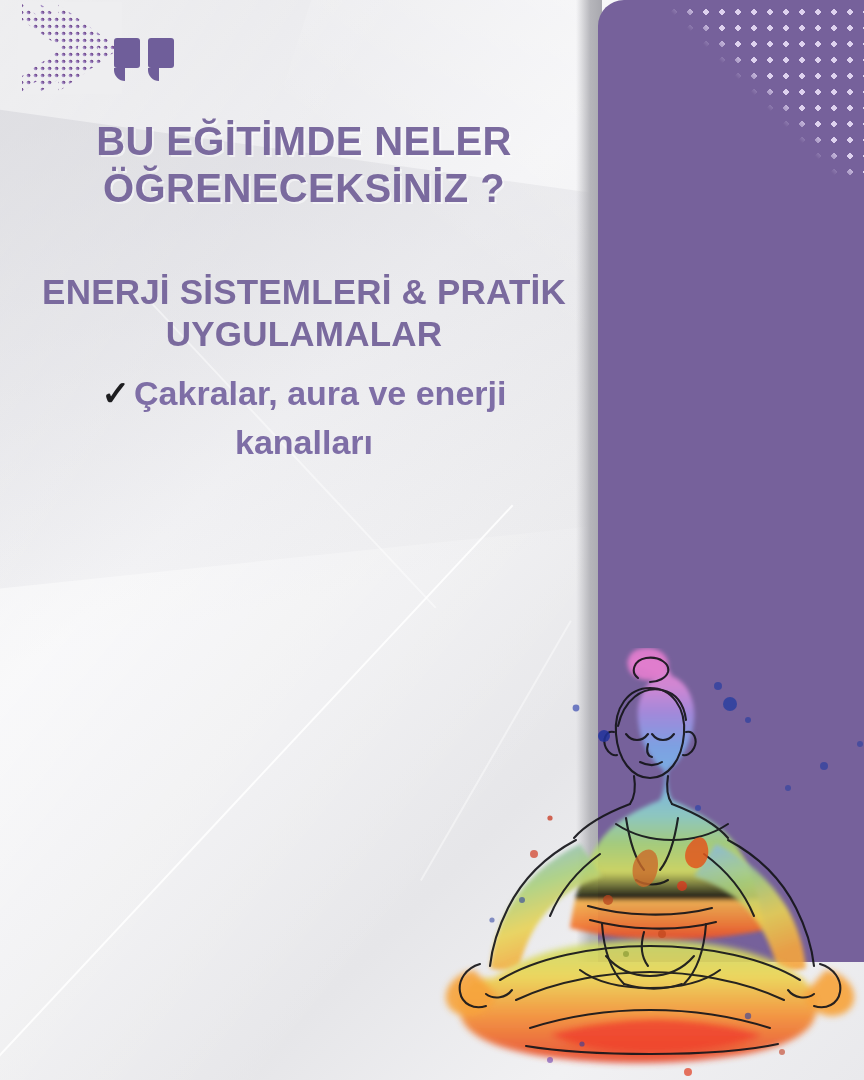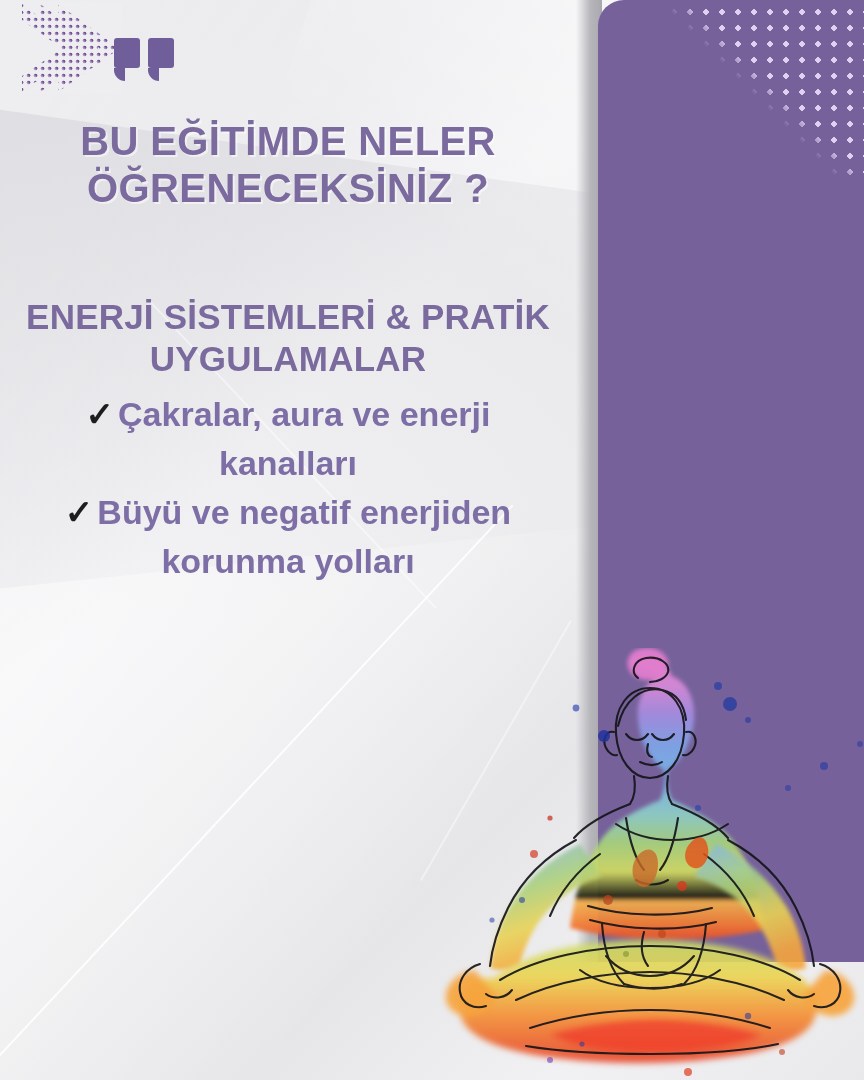--- a/index.html
+++ b/index.html
@@ -70,36 +70,36 @@
   }
   .qmark:after{
     content:"";position:absolute;left:0;top:30px;width:11px;height:13px;
     background:#6f5e9a;border-bottom-left-radius:11px;
   }
   .q1{left:0;}
   .q2{left:34px;}
 
   
   .content{
-    position:absolute;left:0;top:0;width:576px;height:1080px;
+    position:absolute;left:16px;top:0;width:576px;height:1080px;
     display:flex;flex-direction:column;align-items:center;
-    padding:0 14px;box-sizing:border-box;
+    padding:0 14px;box-sizing:border-box;gap:10px;
   }
   .title{
     margin-top:118px;width:100%;text-align:center;
     font-size:40px;line-height:1.17;font-weight:800;letter-spacing:.4px;
     color:#7a6a9e;
     text-shadow:2px 2px 0 rgba(255,255,255,.5);
   }
   .subtitle{
-    margin-top:84px;width:100%;text-align:center;
+    margin-top:49px;width:100%;text-align:center;
     font-size:35px;line-height:1.2;font-weight:800;letter-spacing:.2px;
     color:#7a6a9e;
   }
-  .items{width:100%;margin-top:10px;}
+  .items{width:100%;margin-top:4px;}
   .item{
     width:100%;text-align:center;
     font-size:34px;line-height:1.45;font-weight:700;
     color:#7e6ea6;
   }
   .check{
     color:#1d1d20;font-weight:700;font-size:34px;
     margin-right:4px;display:inline;
   }
 
@@ -198,23 +198,20 @@
 
   <div class="content">
 
     <div class="title">BU EĞİTİMDE NELER ÖĞRENECEKSİNİZ ?</div>
 
     <div class="subtitle">ENERJİ SİSTEMLERİ &amp; PRATİK UYGULAMALAR</div>
 
     <div class="items">
       <div class="item">
         <span class="check">✓</span><span>Çakralar, aura ve enerji kanalları</span>
-      </div>
-      <div class="item">
-        <span class="check">✓</span><span>Büyü ve negatif enerjiden korunma yolları</span>
       </div>
     </div>
   </div>
 
   <div class="figure">
     <svg viewBox="0 0 440 432" xmlns="http://www.w3.org/2000/svg">
       <defs>
         <linearGradient id="bodyGrad" x1="0" y1="0" x2="0" y2="1">
           <stop offset="0%" stop-color="#e57fd0"></stop>
           <stop offset="10%" stop-color="#d98ad8"></stop>

